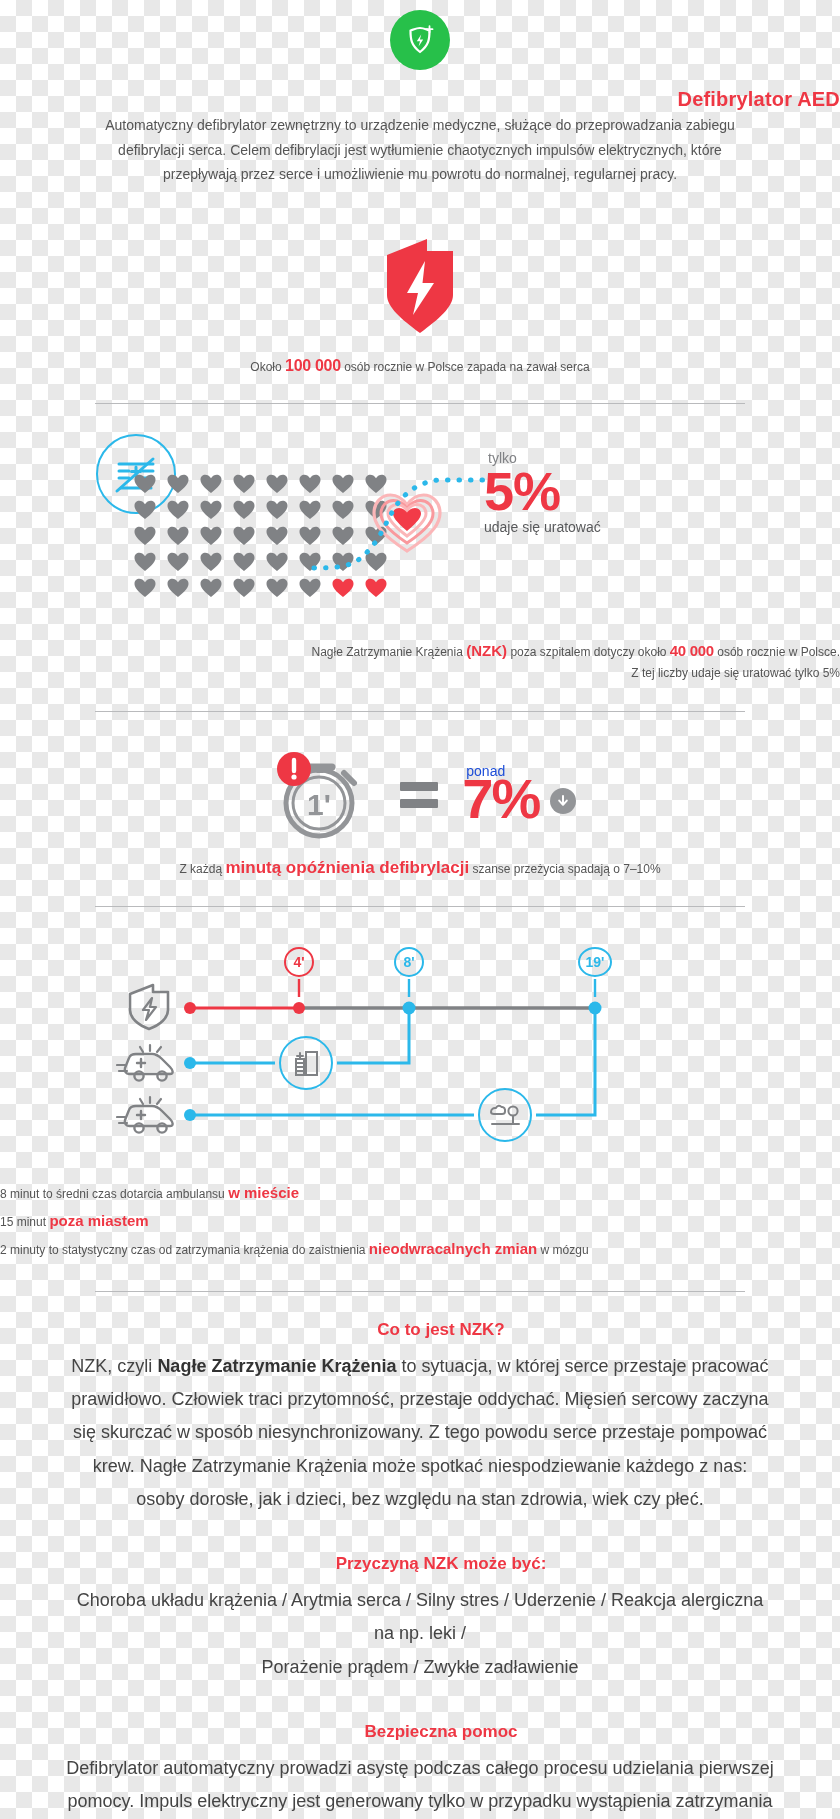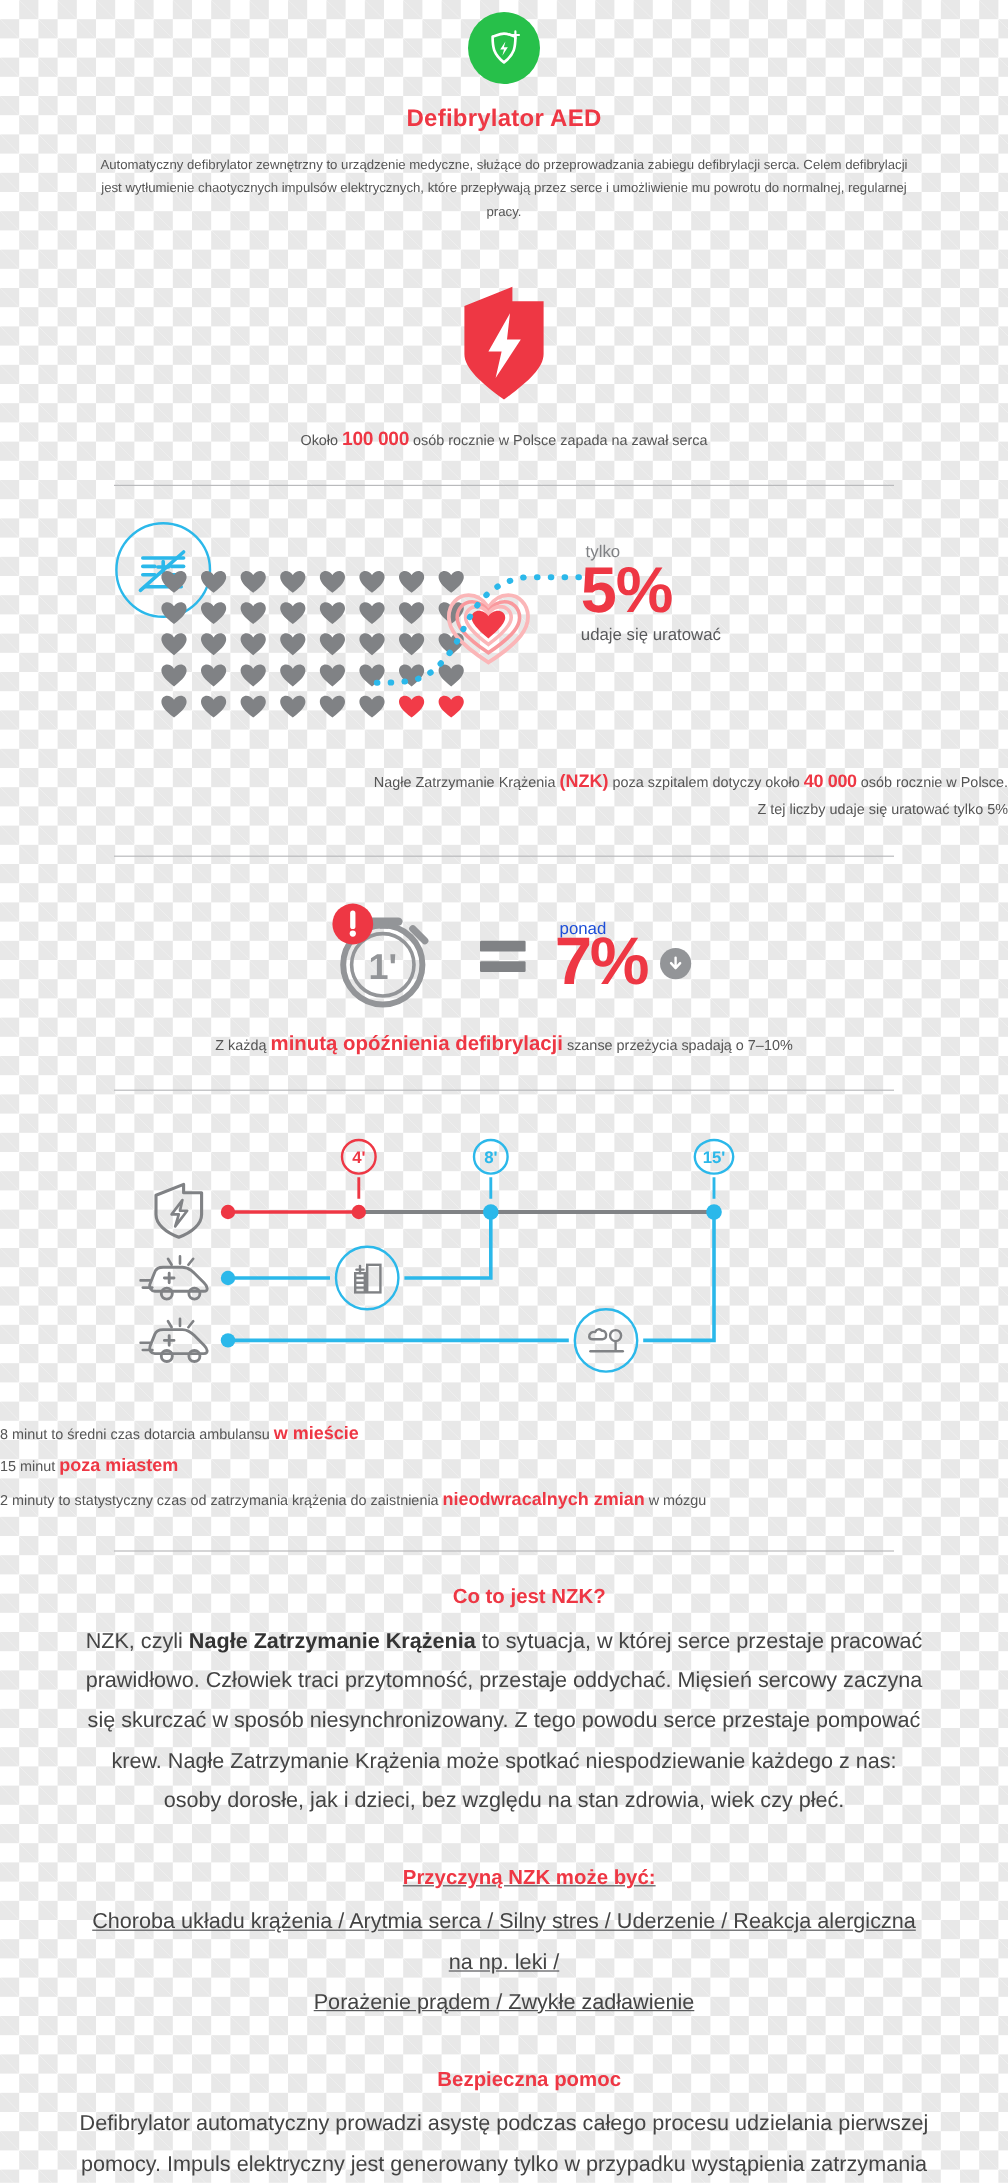--- a/index.html
+++ b/index.html
@@ -20,24 +20,24 @@
 
   
   .hero { padding-top: 10px; text-align: center; }
   .aed-badge {
     width: 60px; height: 60px; border-radius: 50%;
     background: #27c04a; margin: 0 auto 18px;
     display: flex; align-items: center; justify-content: center;
   }
   .title {
     color: #ee3744; font-size: 20px; font-weight: bold;
-    letter-spacing: .2px; margin-bottom: 18px;
+    letter-spacing: .2px; margin-bottom: 2px; text-align: right;
   }
   .intro {
-    width: 680px; margin: 0 auto; font-size: 11px;
+    width: 680px; margin: 0 auto; font-size: 14px;
     line-height: 1.75; color: #555;
   }
 
   
   .shield-wrap { text-align: center; margin-top: 50px; }
   .stat-line { text-align: center; font-size: 12px; margin-top: 18px; color: #555; }
   .stat-line b { color: #ee3744; font-size: 16px; font-weight: bold; letter-spacing: -.3px; }
 
   .rule { width: 650px; height: 1px; background: #b9babc; margin: 28px auto; }
 
@@ -359,21 +359,21 @@
 
   <div class="timeline">
 
     <div class="tl-badge" style="left:284px;top:12px;">
       <span>4'</span>
     </div>
     <div class="tl-badge blue" style="left:394px;top:12px;">
       <span>8'</span>
     </div>
     <div class="tl-badge blue" style="left:578px;top:12px;width:34px;">
-      <span>15'</span>
+      <span>19'</span>
     </div>
 
     <svg style="position:absolute;left:0;top:0;" width="840" height="210" viewBox="0 0 840 210">
 
       <path d="M299 44 V62" stroke="#ee3744" stroke-width="2.4"></path>
       <path d="M409 44 V62" stroke="#2bb8ea" stroke-width="2.4"></path>
       <path d="M595 44 V62" stroke="#2bb8ea" stroke-width="2.4"></path>
 
       <path d="M190 73 H299" stroke="#ee3744" stroke-width="3"></path>
       <path d="M299 73 H595" stroke="#808285" stroke-width="3.4"></path>
@@ -461,21 +461,21 @@
 
   <div class="rule"></div>
 
   <div class="block">
     <h2>Co to jest NZK?</h2>
     <p>
       <span>NZK, czyli </span><b>Nagłe Zatrzymanie Krążenia</b><span> to sytuacja, w której serce przestaje pracować prawidłowo. Człowiek traci przytomność, przestaje oddychać. Mięsień sercowy zaczyna się skurczać w sposób niesynchronizowany. Z tego powodu serce przestaje pompować krew. Nagłe Zatrzymanie Krążenia może spotkać niespodziewanie każdego z nas: osoby dorosłe, jak i dzieci, bez względu na stan zdrowia, wiek czy płeć.</span>
     </p>
   </div>
 
-  <div class="block" style="margin-top:38px;text-decoration:underline;">
+  <div class="block" style="margin-top:38px;">
     <h2>Przyczyną NZK może być:</h2>
     <p>Choroba układu krążenia  /  Arytmia serca  /  Silny stres  /  Uderzenie  /  Reakcja alergiczna na np. leki  /</p>
     <p>Porażenie prądem  /  Zwykłe zadławienie</p>
   </div>
 
   <div class="block" style="margin-top:38px;">
     <h2>Bezpieczna pomoc</h2>
     <p style="width:760px;">Defibrylator automatyczny prowadzi asystę podczas całego procesu udzielania pierwszej pomocy. Impuls elektryczny jest generowany tylko w przypadku wystąpienia zatrzymania krążenia w rytmie migotania komór lub częstoskurczu komorowego. AED nie zaleci defibrylacji, gdy pacjent tego nie wymaga. Nie można więc nikogo skrzywdzić.</p>
   </div>
 

